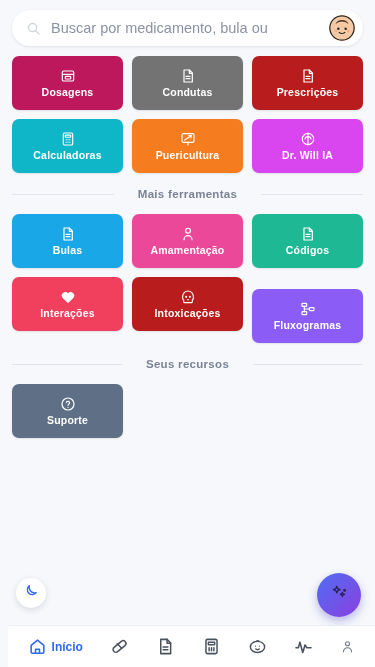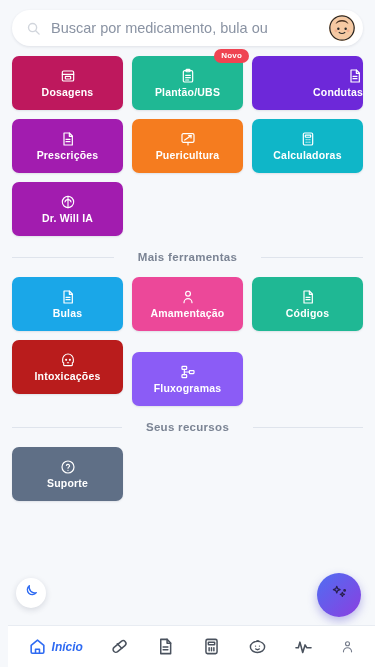--- a/index.html
+++ b/index.html
@@ -159,21 +159,20 @@
   .bottom-nav {
     position: absolute;
     left: 8px; right: 0; bottom: 0;
     height: 42px;
     background: #ffffff;
     border-top: 1px solid #e8ecf2;
     display: flex;
     align-items: center;
     justify-content: space-around;
     padding: 0 6px;
-    font-style: italic;
   }
   .nav-item {
     display: flex;
     align-items: center;
     gap: 5px;
     cursor: pointer;
     color: #2b3442;
   }
   .nav-item.active { color: #2f6bf2; }
   .nav-item .nlabel {
@@ -213,73 +212,62 @@
 <div id="sections-root">
     <div class="grid">
       <div class="tile" style="background: #be185d;">
         <span class="ticon"><svg viewBox="0 0 24 24" fill="none" stroke="#fff" stroke-width="1.8" stroke-linecap="round" stroke-linejoin="round">
             <rect x="3.5" y="4.5" width="17" height="15" rx="2"></rect>
             <line x1="3.5" y1="9.5" x2="20.5" y2="9.5"></line>
             <rect x="8" y="12.5" width="8" height="4" rx=".8"></rect>
           </svg></span>
         <div class="tlabel">Dosagens</div>
       </div>
-      <div class="tile" style="background: rgb(31, 184, 148);">
-        <div class="badge">Novo</div>
-        <span class="ticon"><svg viewBox="0 0 24 24" fill="none" stroke="#fff" stroke-width="1.8" stroke-linecap="round" stroke-linejoin="round">
-            <rect x="5" y="4" width="14" height="17" rx="2"></rect>
-            <rect x="9" y="2" width="6" height="3.6" rx="1.2"></rect>
-            <line x1="8.5" y1="11" x2="15.5" y2="11"></line>
-            <line x1="8.5" y1="14.5" x2="15.5" y2="14.5"></line>
-            <line x1="8.5" y1="18" x2="13" y2="18"></line>
-          </svg></span>
-        <div class="tlabel">Plantão/UBS</div>
-      </div>
-      <div class="tile" style="background: #6d28d9; align-items: flex-end;">
+      <div class="tile" style="background: #737373;">
         <span class="ticon"><svg viewBox="0 0 24 24" fill="none" stroke="#fff" stroke-width="1.8" stroke-linecap="round" stroke-linejoin="round">
             <path d="M6 3h8l4.5 4.5V21H6z"></path>
             <path d="M14 3v5h4.5"></path>
             <line x1="9" y1="12.5" x2="15" y2="12.5"></line>
             <line x1="9" y1="16" x2="15" y2="16"></line>
           </svg></span>
         <div class="tlabel">Condutas</div>
       </div>
-      <div class="tile" style="background: #a21caf;">
+      <div class="tile" style="background: #b91c1c;">
         <span class="ticon"><svg viewBox="0 0 24 24" fill="none" stroke="#fff" stroke-width="1.8" stroke-linecap="round" stroke-linejoin="round">
             <path d="M6 3h8l4.5 4.5V21H6z"></path>
             <path d="M14 3v5h4.5"></path>
             <line x1="9" y1="12.5" x2="15" y2="12.5"></line>
             <line x1="9" y1="16" x2="15" y2="16"></line>
           </svg></span>
         <div class="tlabel">Prescrições</div>
-      </div>
-      <div class="tile" style="background: rgb(245, 124, 31);">
-        <span class="ticon"><svg viewBox="0 0 24 24" fill="none" stroke="#fff" stroke-width="1.8" stroke-linecap="round" stroke-linejoin="round">
-            <rect x="3" y="4" width="18" height="13" rx="2"></rect>
-            <line x1="12" y1="17" x2="12" y2="21"></line>
-            <path d="M7 13.5 16.5 7"></path>
-            <path d="M16.5 7h-3.5"></path>
-            <path d="M16.5 7v3.5"></path>
-          </svg></span>
-        <div class="tlabel">Puericultura</div>
       </div>
       <div class="tile" style="background: rgb(15, 182, 200);">
         <span class="ticon"><svg viewBox="0 0 24 24" fill="none" stroke="#fff" stroke-width="1.8" stroke-linecap="round" stroke-linejoin="round">
             <rect x="5" y="3" width="14" height="18" rx="2"></rect>
             <rect x="8" y="6.2" width="8" height="3.2" rx=".6"></rect>
             <circle cx="9.2" cy="13" r=".9" fill="#fff" stroke="none"></circle>
             <circle cx="12" cy="13" r=".9" fill="#fff" stroke="none"></circle>
             <circle cx="14.8" cy="13" r=".9" fill="#fff" stroke="none"></circle>
             <circle cx="9.2" cy="16.8" r=".9" fill="#fff" stroke="none"></circle>
             <circle cx="12" cy="16.8" r=".9" fill="#fff" stroke="none"></circle>
             <circle cx="14.8" cy="16.8" r=".9" fill="#fff" stroke="none"></circle>
           </svg></span>
         <div class="tlabel">Calculadoras</div>
       </div>
-      <div class="tile" style="background: #a21caf;">
+      <div class="tile" style="background: rgb(245, 124, 31);">
+        <span class="ticon"><svg viewBox="0 0 24 24" fill="none" stroke="#fff" stroke-width="1.8" stroke-linecap="round" stroke-linejoin="round">
+            <rect x="3" y="4" width="18" height="13" rx="2"></rect>
+            <line x1="12" y1="17" x2="12" y2="21"></line>
+            <path d="M7 13.5 16.5 7"></path>
+            <path d="M16.5 7h-3.5"></path>
+            <path d="M16.5 7v3.5"></path>
+          </svg></span>
+        <div class="tlabel">Puericultura</div>
+      </div>
+      <div class="tile" style="background: #d946ef;">
         <span class="ticon"><svg viewBox="0 0 24 24" fill="none" stroke="#fff" stroke-width="1.7" stroke-linecap="round" stroke-linejoin="round">
             <circle cx="12" cy="12" r="8.5"></circle>
             <line x1="12" y1="3.5" x2="12" y2="20.5"></line>
             <path d="M12 8.5q-4 0-4.5 3.5"></path>
             <path d="M12 8.5q4 0 4.5 3.5"></path>
           </svg></span>
         <div class="tlabel">Dr. Will IA</div>
       </div>
     </div>
     <div class="section">
@@ -305,20 +293,26 @@
         <div class="tlabel">Amamentação</div>
       </div>
       <div class="tile" style="background: rgb(31, 184, 148);">
         <span class="ticon"><svg viewBox="0 0 24 24" fill="none" stroke="#fff" stroke-width="1.8" stroke-linecap="round" stroke-linejoin="round">
             <path d="M6 3h8l4.5 4.5V21H6z"></path>
             <path d="M14 3v5h4.5"></path>
             <line x1="9" y1="12.5" x2="15" y2="12.5"></line>
             <line x1="9" y1="16" x2="15" y2="16"></line>
           </svg></span>
         <div class="tlabel">Códigos</div>
+      </div>
+      <div class="tile" style="background: rgb(240, 64, 94);">
+        <span class="ticon"><svg viewBox="0 0 24 24" fill="#fff" stroke="#fff" stroke-width="1.2" stroke-linejoin="round">
+            <path d="M12 20.5 4.2 13A4.9 4.9 0 0 1 12 7a4.9 4.9 0 0 1 7.8 6z"></path>
+          </svg></span>
+        <div class="tlabel">Interações</div>
       </div>
       <div class="tile" style="background: #b91c1c;">
         <span class="ticon"><svg viewBox="0 0 24 24" fill="none" stroke="#fff" stroke-width="1.7" stroke-linecap="round" stroke-linejoin="round">
             <path d="M12 3a8 8 0 0 0-8 8v3.2c0 1 .6 1.8 1.5 2.1V19a1.5 1.5 0 0 0 1.5 1.5h10A1.5 1.5 0 0 0 18.5 19v-2.7c.9-.3 1.5-1.1 1.5-2.1V11a8 8 0 0 0-8-8z"></path>
             <circle cx="9.2" cy="11.8" r="1.6" fill="#fff" stroke="none"></circle>
             <circle cx="14.8" cy="11.8" r="1.6" fill="#fff" stroke="none"></circle>
             <path d="M11 16.2h2"></path>
           </svg></span>
         <div class="tlabel">Intoxicações</div>
       </div>

